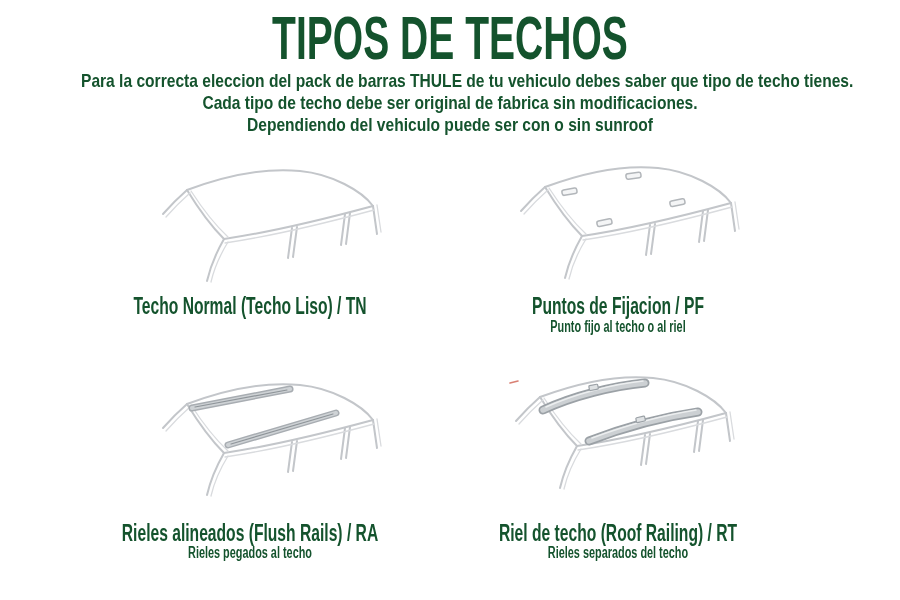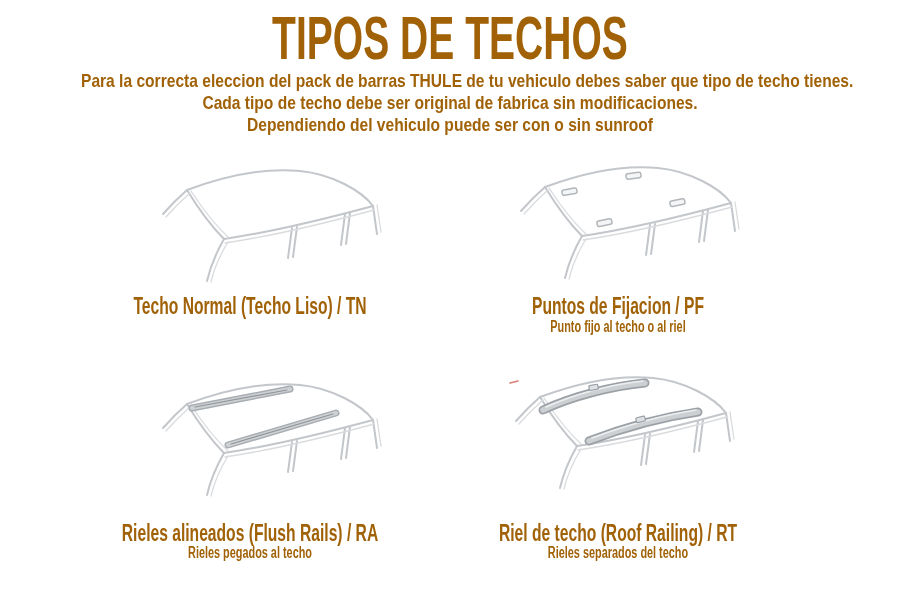--- a/index.html
+++ b/index.html
@@ -1,18 +1,18 @@
 <!DOCTYPE html>
 <html><head>
 <meta charset="utf-8">
 <style>
   html, body { margin:0; padding:0; background:#ffffff; }
   .canvas {
     position:relative; width:900px; height:600px; background:#ffffff;
-    overflow:hidden; font-family:"Liberation Sans", sans-serif; color:#a16207;
+    overflow:hidden; font-family:"Liberation Sans", sans-serif; color:#14532d;
   }
   .title {
     position:absolute; top:8px; left:0; width:900px; margin:0;
     text-align:center; font-size:61px; line-height:60px; font-weight:bold;
     transform:scaleX(.64); transform-origin:center; white-space:nowrap;
   }
   .intro-line {
     position:absolute; left:0; width:900px; text-align:center;
     font-size:19px; line-height:22px; font-weight:bold;
     transform:scaleX(.82); transform-origin:center; white-space:nowrap;

